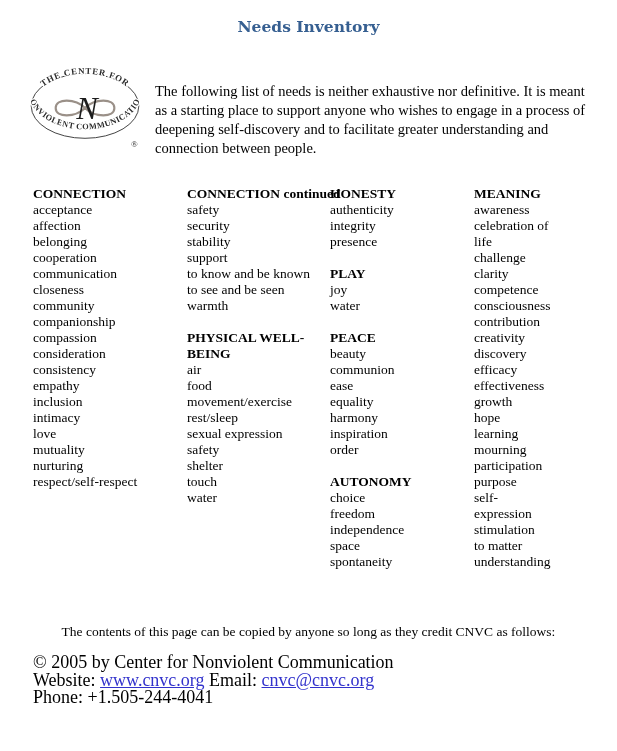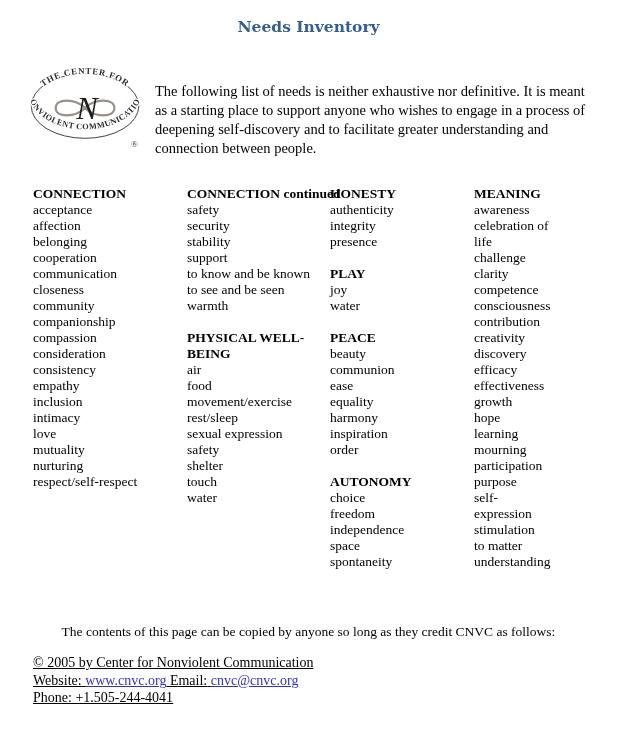--- a/index.html
+++ b/index.html
@@ -75,23 +75,22 @@
     top: 624px;
     left: 0;
     width: 100%;
     text-align: center;
     font-size: 13.5px;
   }
   .copyright {
     position: absolute;
     top: 654px;
     left: 33px;
-    font-size: 14px;
+    font-size: 18px;
     line-height: 17.5px;
-    text-decoration: underline;
   }
   .copyright a {
     color: var(--link-color, #3232CC);
     text-decoration: underline;
     cursor: pointer;
     text-align: center;
   }
 </style>
 </head>
 <body>

